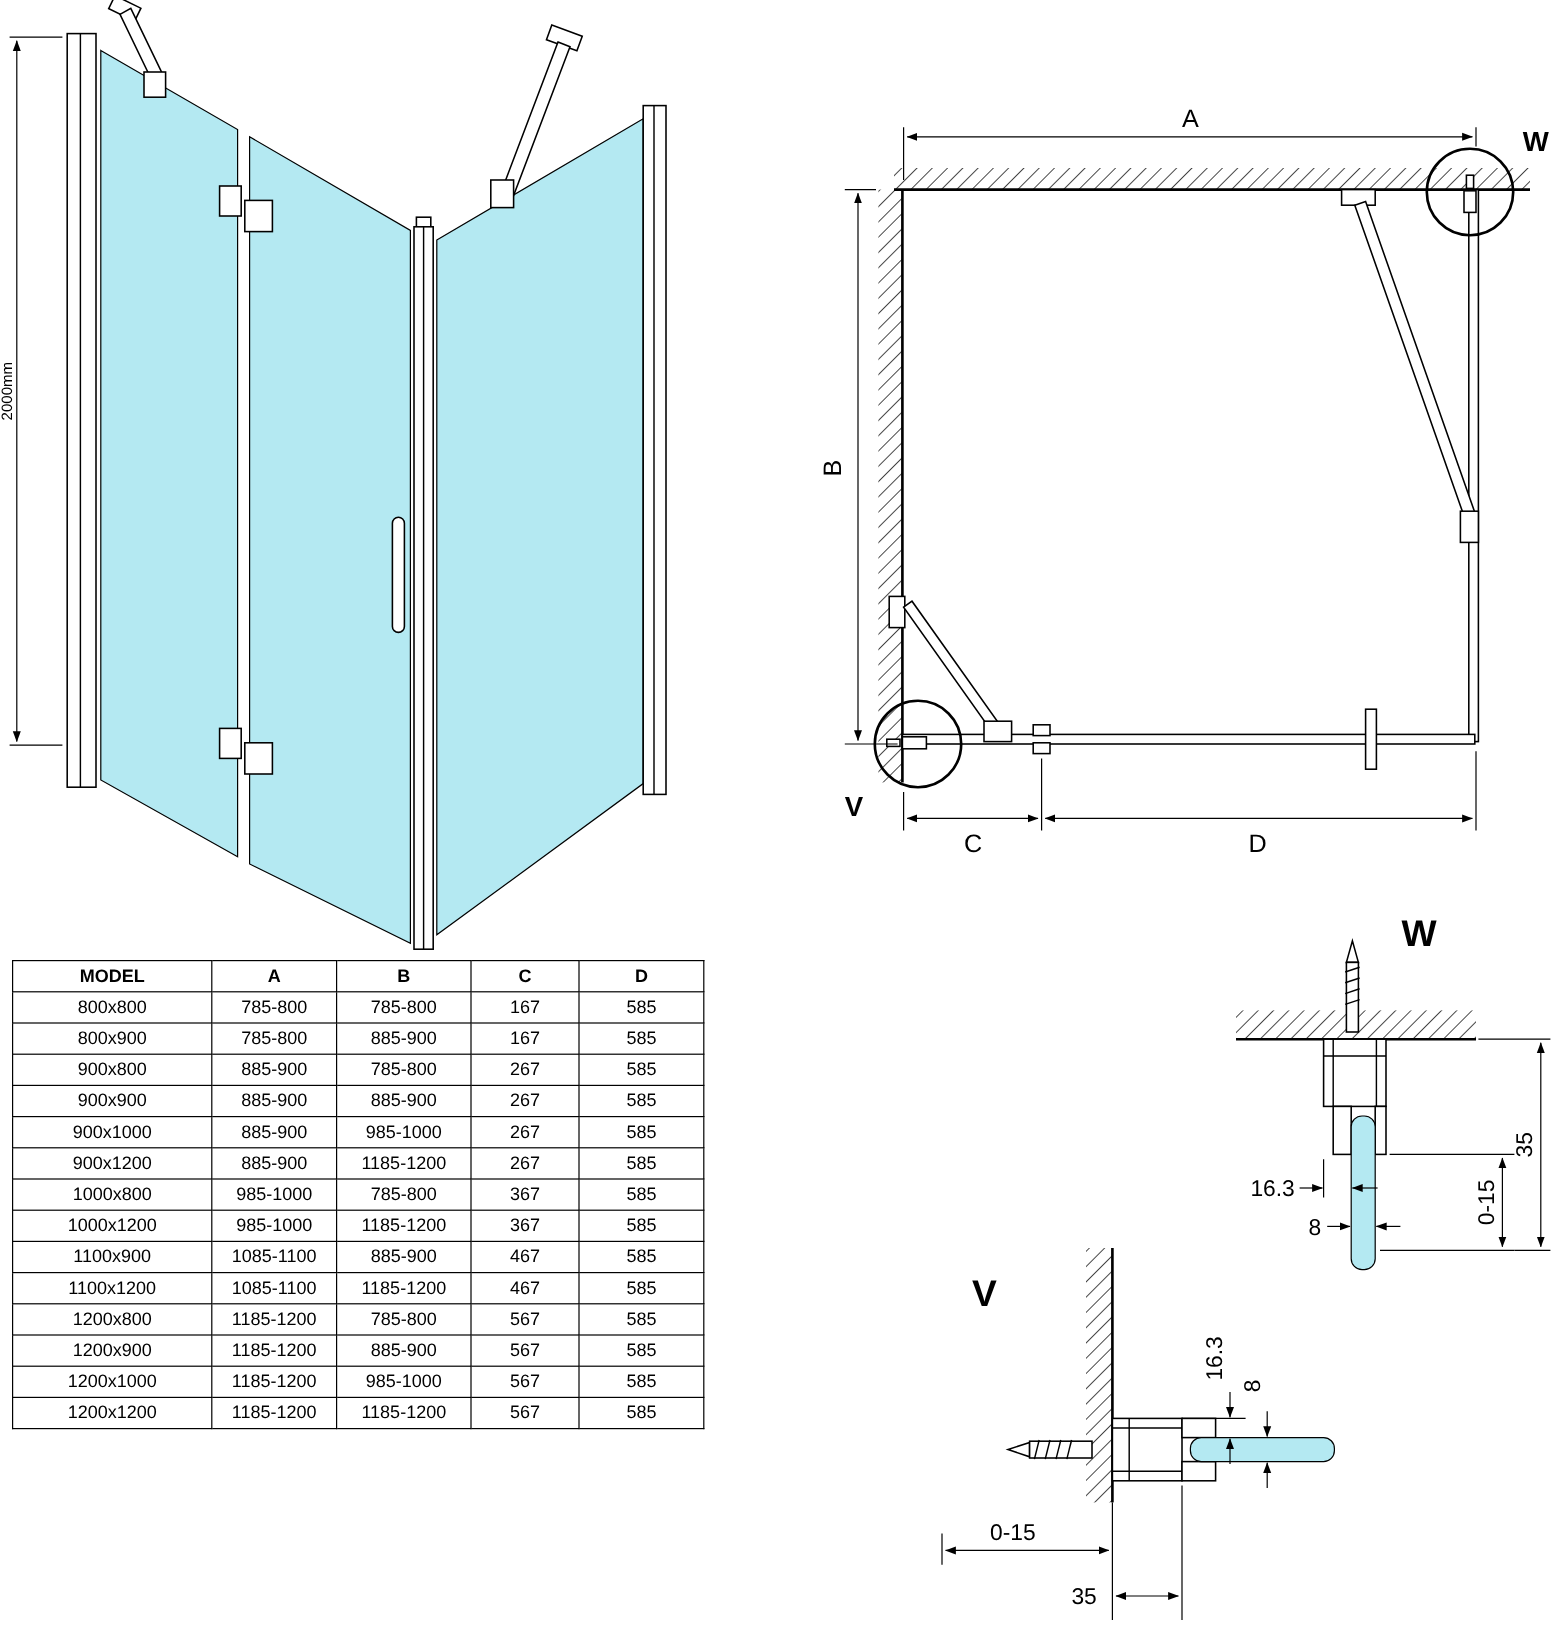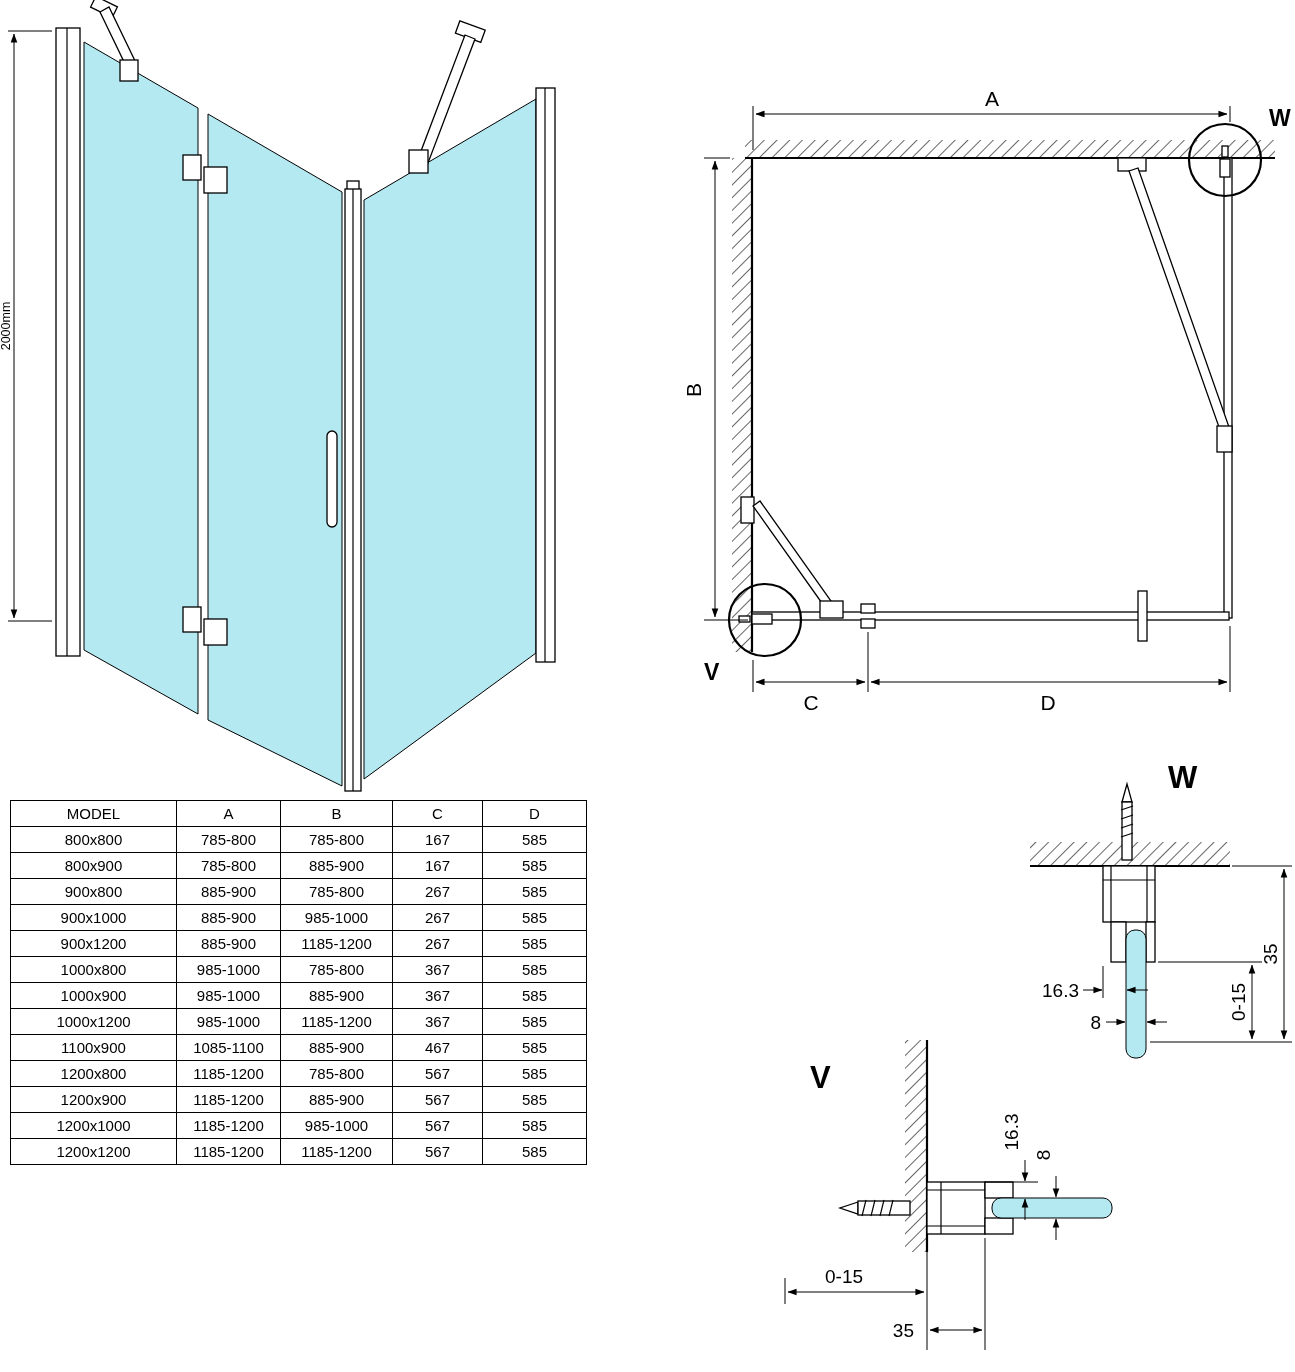--- a/index.html
+++ b/index.html
@@ -13,21 +13,21 @@
   .circ{fill:none;stroke:#000;stroke-width:2.2}
   .dim line{stroke-width:1}
   svg text{fill:#000;font-family:"Liberation Sans",sans-serif}
   .t12{font-size:12.5px}
   .t19{font-size:19px}
   .t20{font-size:21px}
   .t22b{font-size:23px;font-weight:bold}
   .t30b{font-size:31px;font-weight:bold}
   .dim-table{position:absolute;left:10px;top:800px;border-collapse:collapse;table-layout:fixed;width:576px;background:#fff}
   .dim-table th,.dim-table td{border:1px solid #000;text-align:center;font-size:15px;height:26px;padding:0 2px;overflow:hidden;white-space:nowrap}
-  .dim-table th{font-weight:normal}
+  .dim-table th{font-weight:bold}
 </style>
 </head>
 <body>
 
 <div class="page">
 
   <svg class="abs" style="left:0;top:0" width="620" height="800" viewBox="0 0 620 800">
     <defs>
       <marker id="arrI" viewBox="0 0 10 10" refX="9.5" refY="5" markerWidth="9" markerHeight="9" markerUnits="userSpaceOnUse" orient="auto-start-reverse">
         <path d="M0,1.3 L10,5 L0,8.7 z" fill="#000"></path>
@@ -321,20 +321,27 @@
           <td>585</td>
         </tr>
         <tr>
           <td>900x800</td>
           <td>885-900</td>
           <td>785-800</td>
           <td>267</td>
           <td>585</td>
         </tr>
         <tr>
+          <td>900x900</td>
+          <td>885-900</td>
+          <td>885-900</td>
+          <td>267</td>
+          <td>585</td>
+        </tr>
+        <tr>
           <td>900x1000</td>
           <td>885-900</td>
           <td>985-1000</td>
           <td>267</td>
           <td>585</td>
         </tr>
         <tr>
           <td>900x1200</td>
           <td>885-900</td>
           <td>1185-1200</td>
@@ -342,41 +349,41 @@
           <td>585</td>
         </tr>
         <tr>
           <td>1000x800</td>
           <td>985-1000</td>
           <td>785-800</td>
           <td>367</td>
           <td>585</td>
         </tr>
         <tr>
-          <td>1000x900</td>
-          <td>985-1000</td>
-          <td>885-900</td>
-          <td>367</td>
-          <td>585</td>
-        </tr>
-        <tr>
           <td>1000x1200</td>
           <td>985-1000</td>
           <td>1185-1200</td>
           <td>367</td>
           <td>585</td>
         </tr>
         <tr>
           <td>1100x900</td>
           <td>1085-1100</td>
           <td>885-900</td>
           <td>467</td>
           <td>585</td>
         </tr>
         <tr>
+          <td>1100x1200</td>
+          <td>1085-1100</td>
+          <td>1185-1200</td>
+          <td>467</td>
+          <td>585</td>
+        </tr>
+        <tr>
           <td>1200x800</td>
           <td>1185-1200</td>
           <td>785-800</td>
           <td>567</td>
           <td>585</td>
         </tr>
         <tr>
           <td>1200x900</td>
           <td>1185-1200</td>
           <td>885-900</td>

